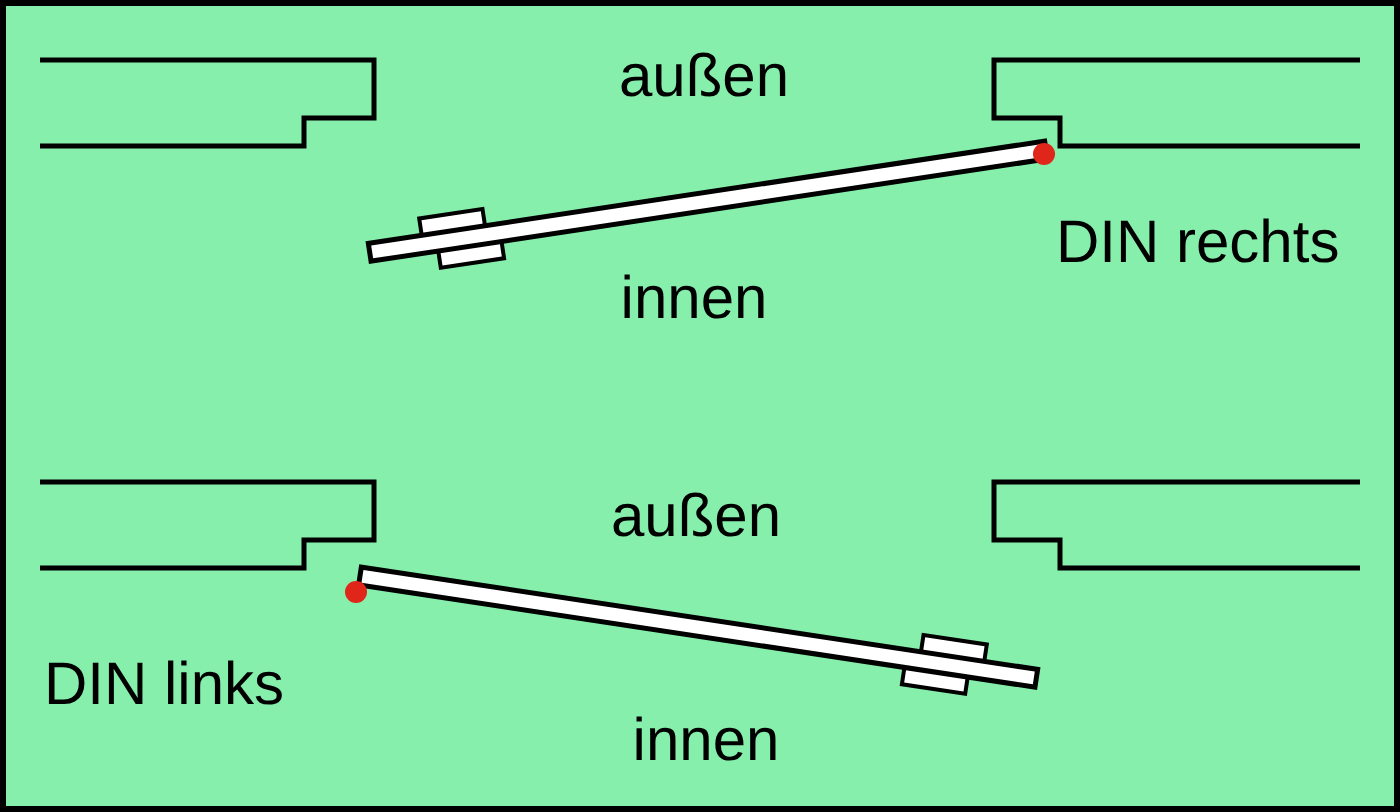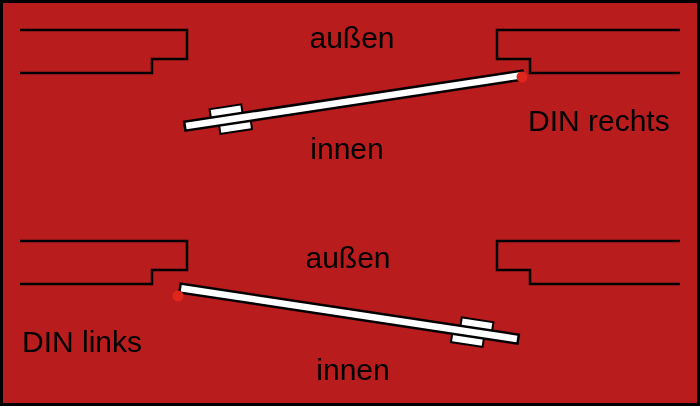--- a/index.html
+++ b/index.html
@@ -7,21 +7,21 @@
     padding: 0;
     background: #ffffff;
     width: 700px;
     height: 406px;
     overflow: hidden;
   }
   .stage {
     width: 700px;
     height: 406px;
     position: relative;
-    background: #b91c1c;
+    background: #86efac;
   }
   svg { display: block; }
   .frame {
     fill: none;
     stroke: #000000;
     stroke-width: 3;
   }
   .wall {
     fill: none;
     stroke: #000000;

